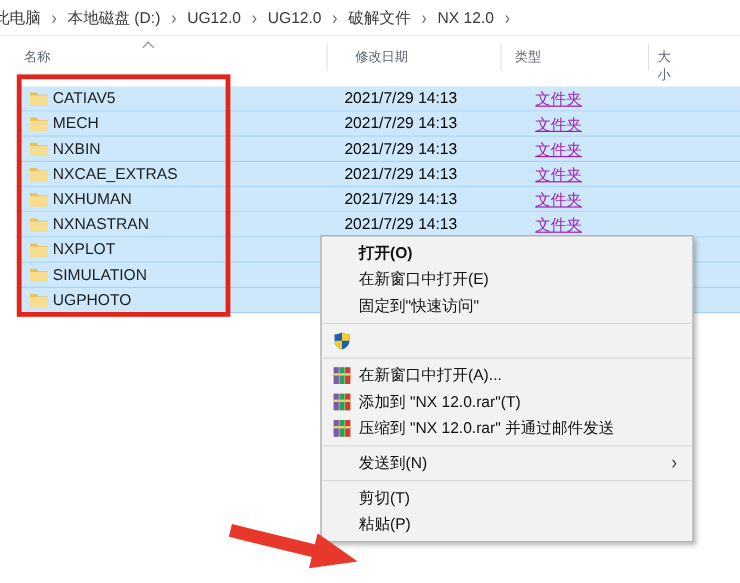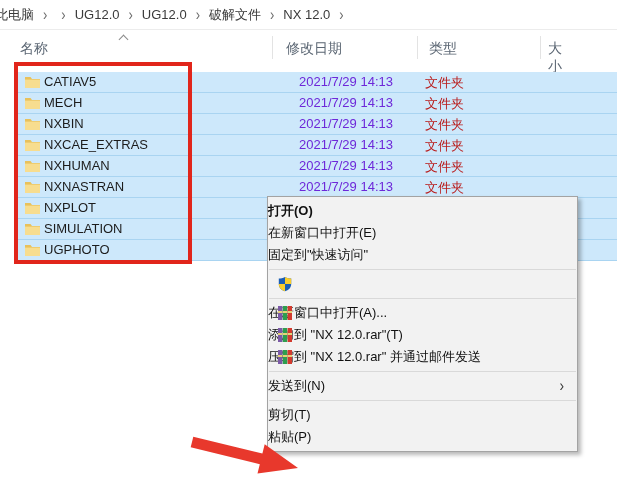--- a/index.html
+++ b/index.html
@@ -8,79 +8,80 @@
   #screen { position:relative; width:536px; height:486px; background:#fff; }
 
   
   .breadcrumb { position:absolute; top:0; left:-7px; height:29px; display:flex;
     align-items:center; white-space:nowrap; font-size:13px; color:#3a3a3a; }
   .crumb { padding:0 2px; cursor:default; }
   .crumb-sep { color:#6d6d6d; font-size:13px; padding:0 7px; transform:scaleY(1.2); }
   .topline { position:absolute; top:29px; left:0; width:617px; height:1px; background:#ececec; }
 
   
-  .colheader { position:absolute; top:40px; font-size:14px; color:#5b6673; cursor:default; }
+  .colheader { position:absolute; top:40px; font-size:11px; color:#5b6673; cursor:default; }
   .sort-caret { position:absolute; top:36px; left:120px; width:8px; height:8px; }
   .sort-caret span { display:block; width:7px; height:7px; border-left:1px solid #8a8a8a;
     border-top:1px solid #8a8a8a; transform:rotate(45deg); }
   .colsep { position:absolute; top:36px; width:1px; height:23px; background:#e3e3e3; }
 
   
   .rows { position:absolute; top:72px; left:14px; width:603px; }
   .file-row { position:relative; height:21px; background:#cde8fb;
     border-bottom:1px solid #a9d4f1; font-size:13px; color:#1c1c1c; }
   .file-row .name { position:absolute; left:30px; top:2px; }
-  .file-row .fdate { position:absolute; left:285px; top:2px; color:#6d28d9; }
-  .file-row .ftype { position:absolute; left:411px; top:2px; color:#b91c1c; }
+  .file-row .fdate { position:absolute; left:273px; top:2px; color:#000000; }
+  .file-row .ftype { position:absolute; left:432px; top:2px; color:#a21caf;text-decoration:underline; }
   .folder-ico { position:absolute; left:11px; top:3px; width:15px; height:14px; }
 
   
   .red-rect { position:absolute; left:14px; top:62px; width:178px; height:202px;
     border:4px solid #e1251b; z-index:5; pointer-events:none; }
 
   
   .ctx-menu { position:absolute; left:267px; top:196px; width:311px; z-index:10;
     background:#f2f2f2; border:1px solid #a3a3a3; padding:3px 0;
     box-shadow:3px 3px 4px rgba(0,0,0,.28); }
   .mi { position:relative; height:22px; display:flex; align-items:center;
-    font-size:13px; color:#111; cursor:default; }
+    padding-left:31px; font-size:13px; color:#111; cursor:default; }
   .mi.bold .mi-label { font-weight:bold; }
   .mi-ico { position:absolute; left:9px; top:3px; width:16px; height:16px; }
   .mi-arrow { position:absolute; right:12px; top:1px; font-size:17px; color:#3a3a3a;
     font-weight:400; transform:scaleX(.8); }
   .msep { height:1px; background:#d9d9d9; margin:3px 1px; }
 
   
   .red-arrow { position:absolute; left:188px; top:436px; z-index:20; pointer-events:none; }
 </style>
 </head>
 <body>
 
 <div id="screen">
 
   <div class="breadcrumb">
     <span class="crumb">此电脑</span>
     <span class="crumb-sep">›</span>
+    <span class="crumb">本地磁盘 (D:)</span>
     <span class="crumb-sep">›</span>
     <span class="crumb">UG12.0</span>
     <span class="crumb-sep">›</span>
     <span class="crumb">UG12.0</span>
     <span class="crumb-sep">›</span>
     <span class="crumb">破解文件</span>
     <span class="crumb-sep">›</span>
     <span class="crumb">NX 12.0</span>
     <span class="crumb-sep">›</span>
   </div>
   <div class="topline"></div>
 
   <div class="colheader" style="left:20px;">名称</div>
   <div class="sort-caret">
       <span></span>
     </div>
-  <div class="colheader" style="left:286px;">修改日期</div>
+  <div class="colheader" style="left:296px;">修改日期</div>
   <div class="colheader" style="left:429px;">类型</div>
   <div class="colheader" style="left:548px;">大小</div>
   <div class="colsep" style="left:272px;"></div>
   <div class="colsep" style="left:417px;"></div>
   <div class="colsep" style="left:540px;"></div>
 
   <div class="rows">
 
     <div class="file-row">
       <svg class="folder-ico" viewBox="0 0 15 14">

